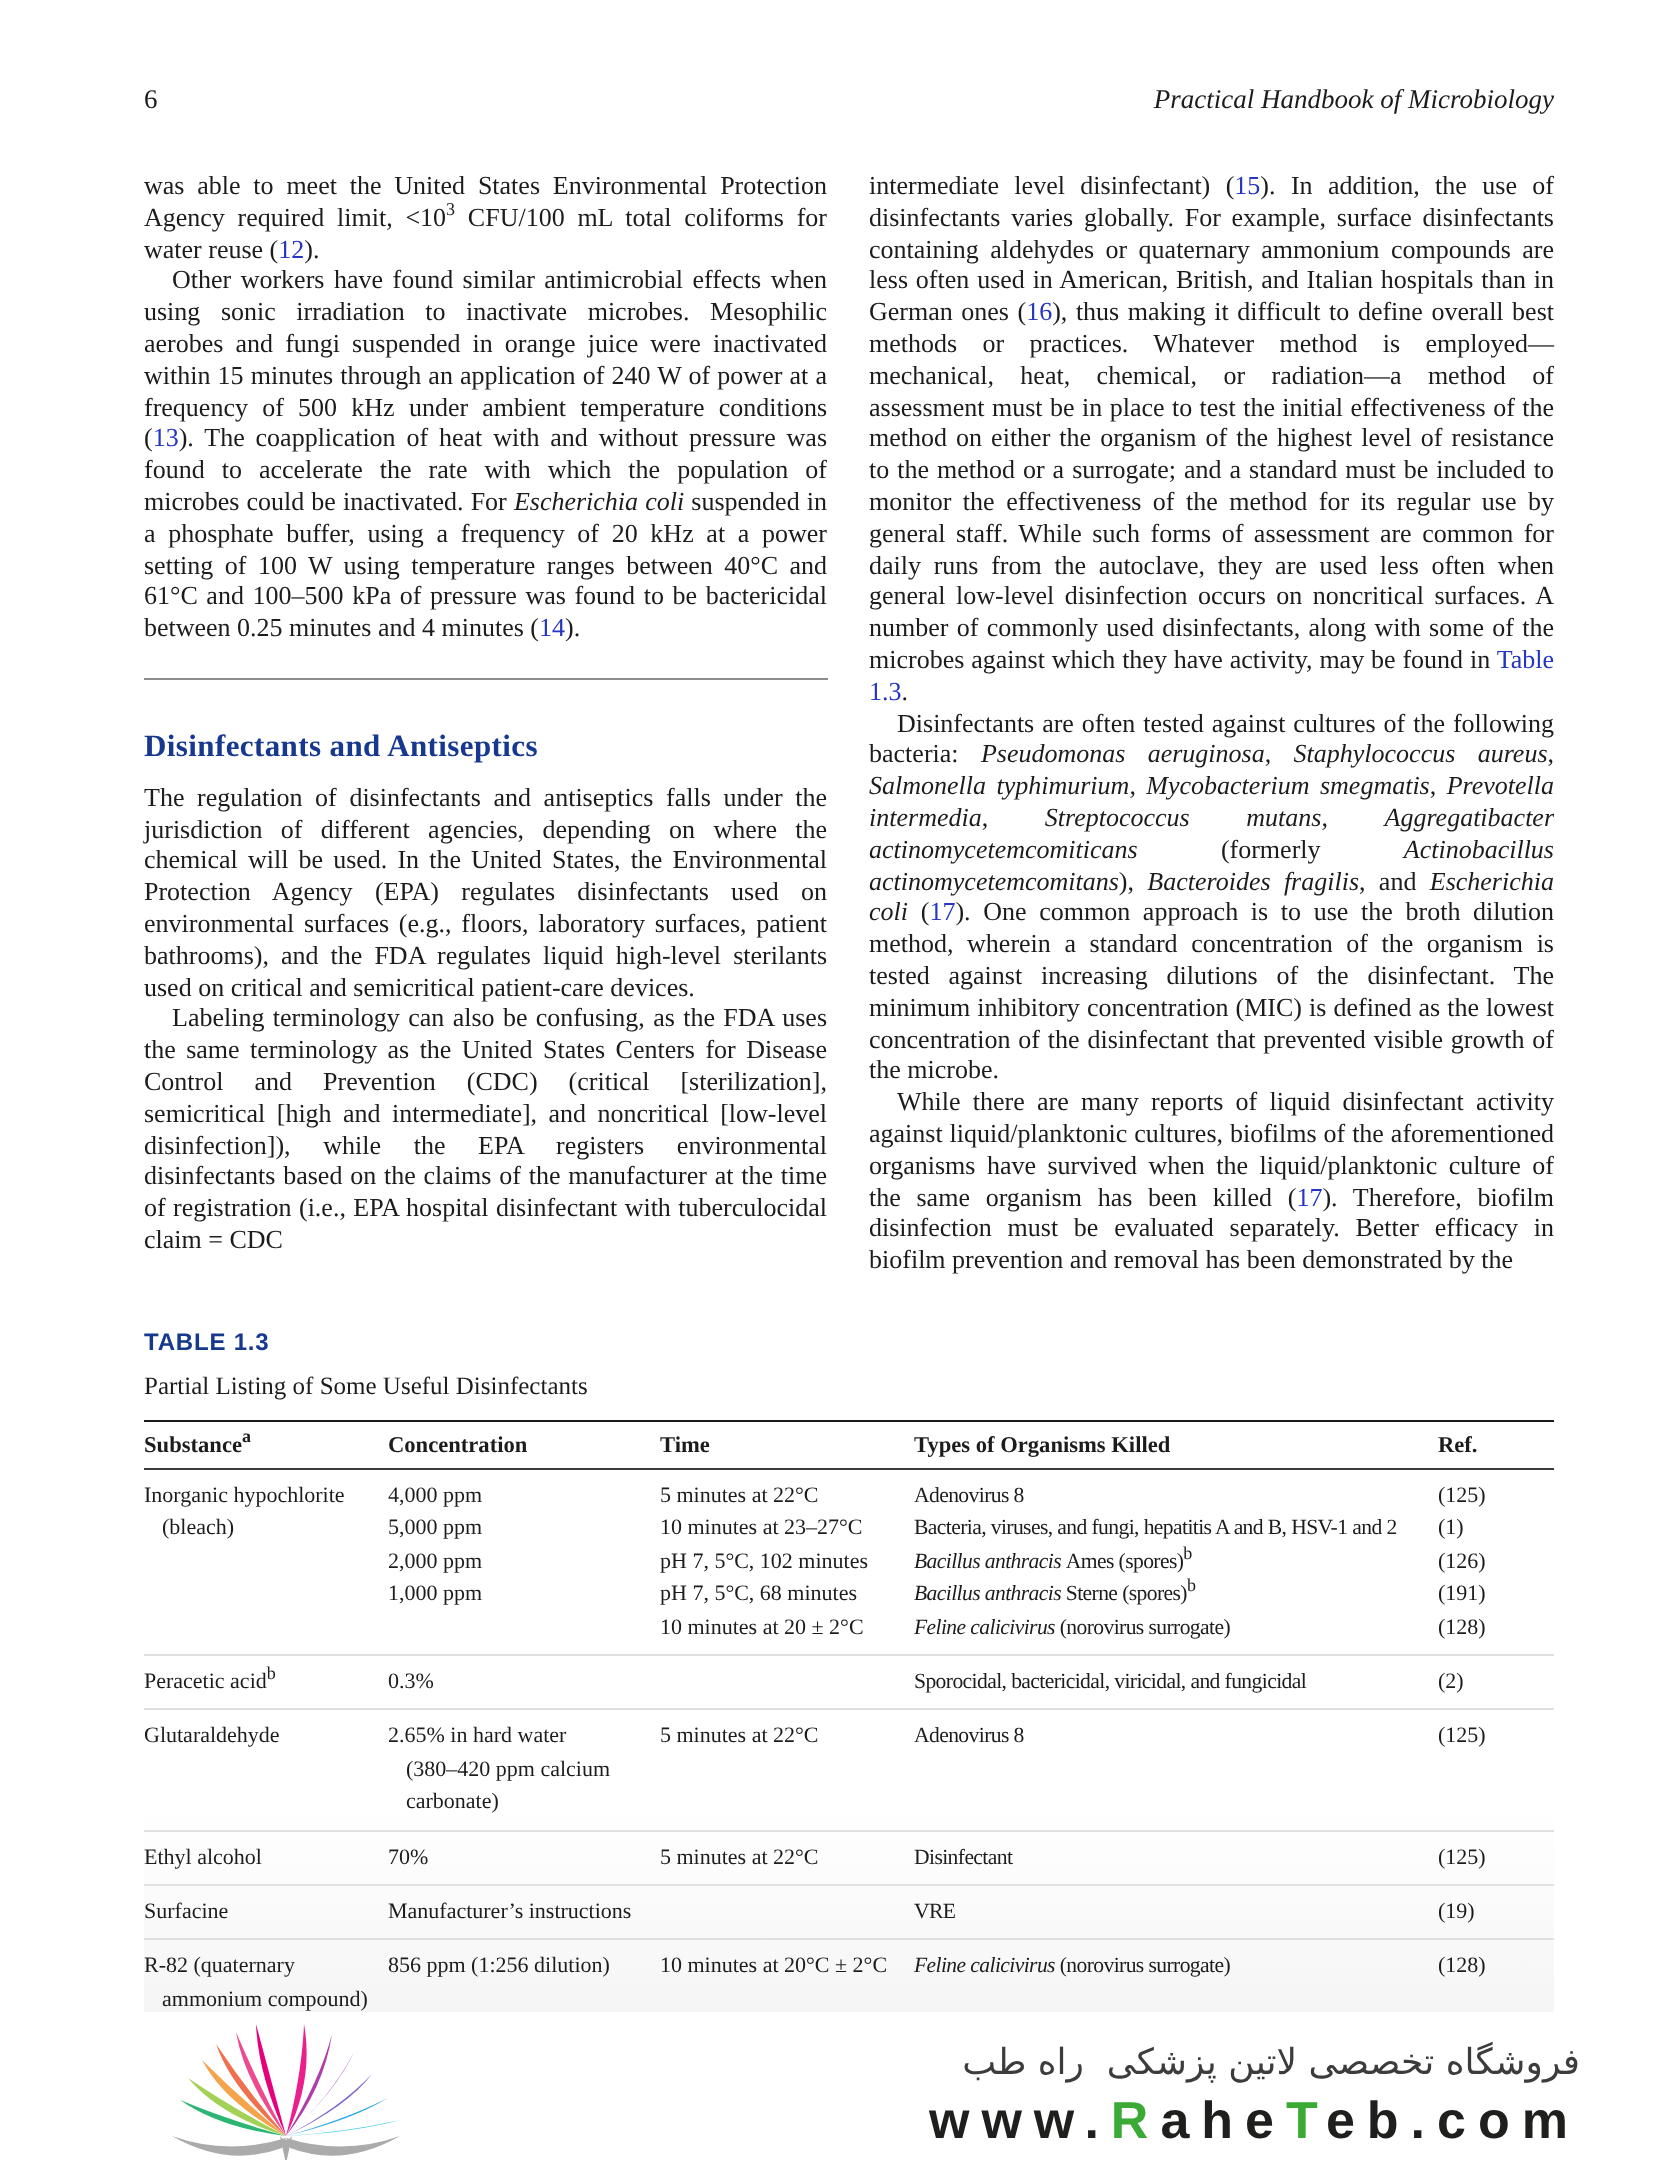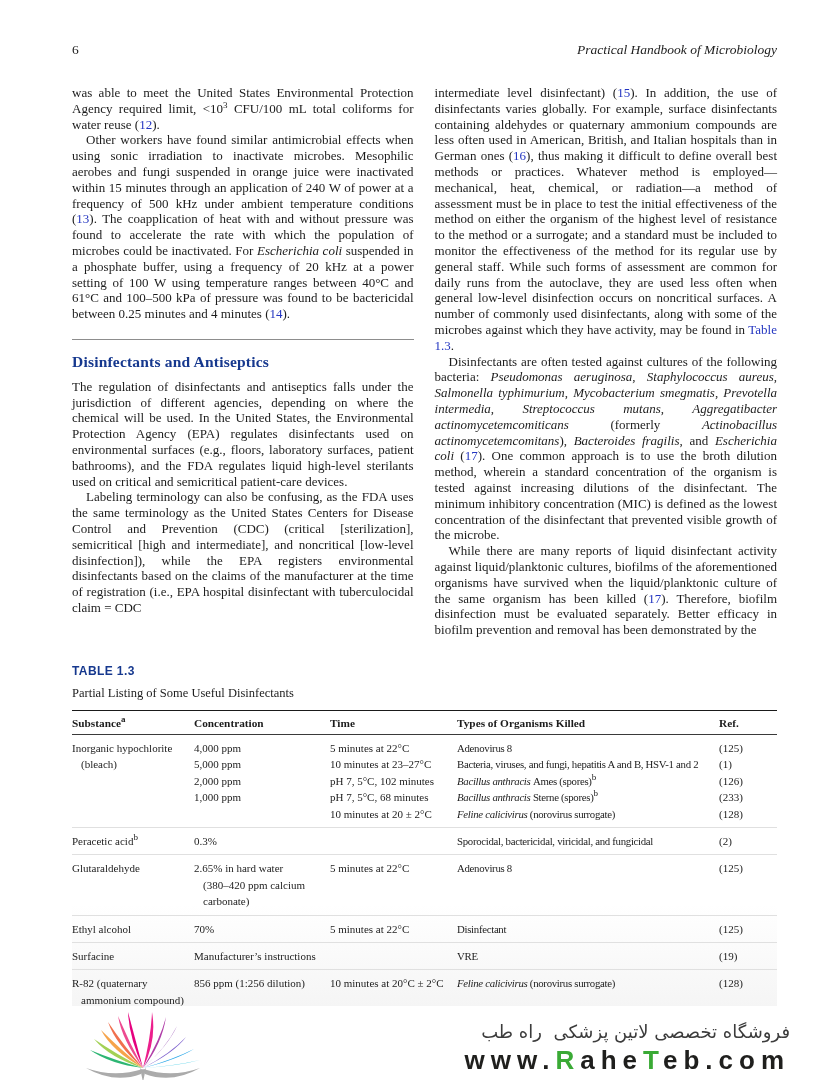--- a/index.html
+++ b/index.html
@@ -14,21 +14,21 @@
   .hdr-title{font-style:italic;}
   
   .cols{display:flex;gap:21px;margin-top:27px;min-height:547px;align-items:flex-start;}
   .col{width:348px;font-size:13px;line-height:15.8px;text-align:justify;}
   .colr{width:349px;}
   .col p{margin:0;}
   .col p.ind{text-indent:14px;}
   .sec-rule{border-top:1px solid #8d8d8d;margin-top:17px;}
   h2.sec-head{
     font-family:"Liberation Serif","DejaVu Serif",serif;
-    color:#16388e;font-size:15.5px;font-weight:bold;margin:14px 0 9px 0;text-align:left;letter-spacing:.2px;
+    color:#16388e;font-size:15.5px;font-weight:bold;margin:26px 0 9px 0;text-align:left;letter-spacing:.2px;
   }
   .ref{color:#2335c1;margin-top:20px;}
   em{font-style:italic;}
   sup{font-size:9px;line-height:0;}
   
   .tbl{margin-top:26px;background:linear-gradient(180deg,#ffffff 0%,#ffffff 55%,#ececec 100%);}
   .t-label{font-family:"Liberation Sans","DejaVu Sans",sans-serif;font-weight:bold;font-size:12px;color:#16388e;letter-spacing:.4px;}
   .t-cap{font-size:12.5px;margin-top:8px;}
   .t-head{
     display:grid;grid-template-columns:122px 136px 127px 262px 58px;
@@ -115,21 +115,21 @@
             <div><span>Adenovirus 8</span></div>
             <div><span>Bacteria, viruses, and fungi, hepatitis A and B, HSV-1 and 2</span></div>
             <div><em>Bacillus anthracis</em><span>&nbsp;Ames (spores)</span><sup>b</sup></div>
             <div><em>Bacillus anthracis</em><span>&nbsp;Sterne (spores)</span><sup>b</sup></div>
             <div><em>Feline calicivirus</em><span>&nbsp;(norovirus surrogate)</span></div>
           </div>
           <div class="t-cell">
             <div><span>(125)</span></div>
             <div><span>(1)</span></div>
             <div><span>(126)</span></div>
-            <div><span>(233)</span></div>
+            <div><span>(191)</span></div>
             <div><span>(128)</span></div>
           </div>
         </div>
         <div class="t-row">
           <div class="t-cell">
             <div><span>Peracetic acid</span><sup>b</sup></div>
           </div>
           <div class="t-cell">
             <div><span>0.3%</span></div>
           </div>

